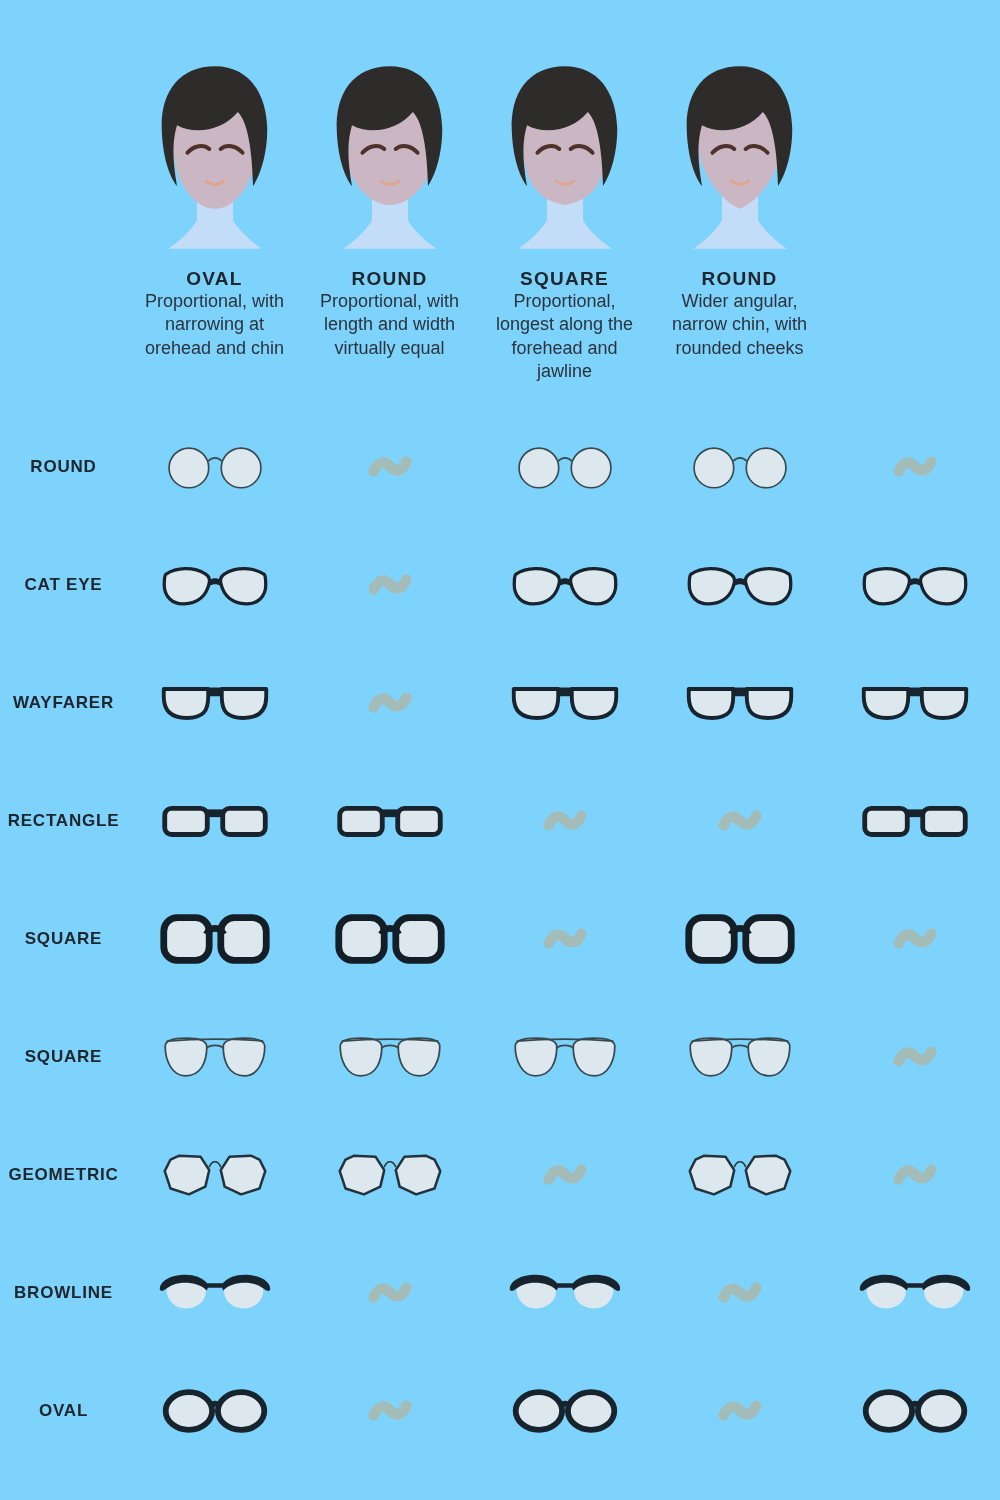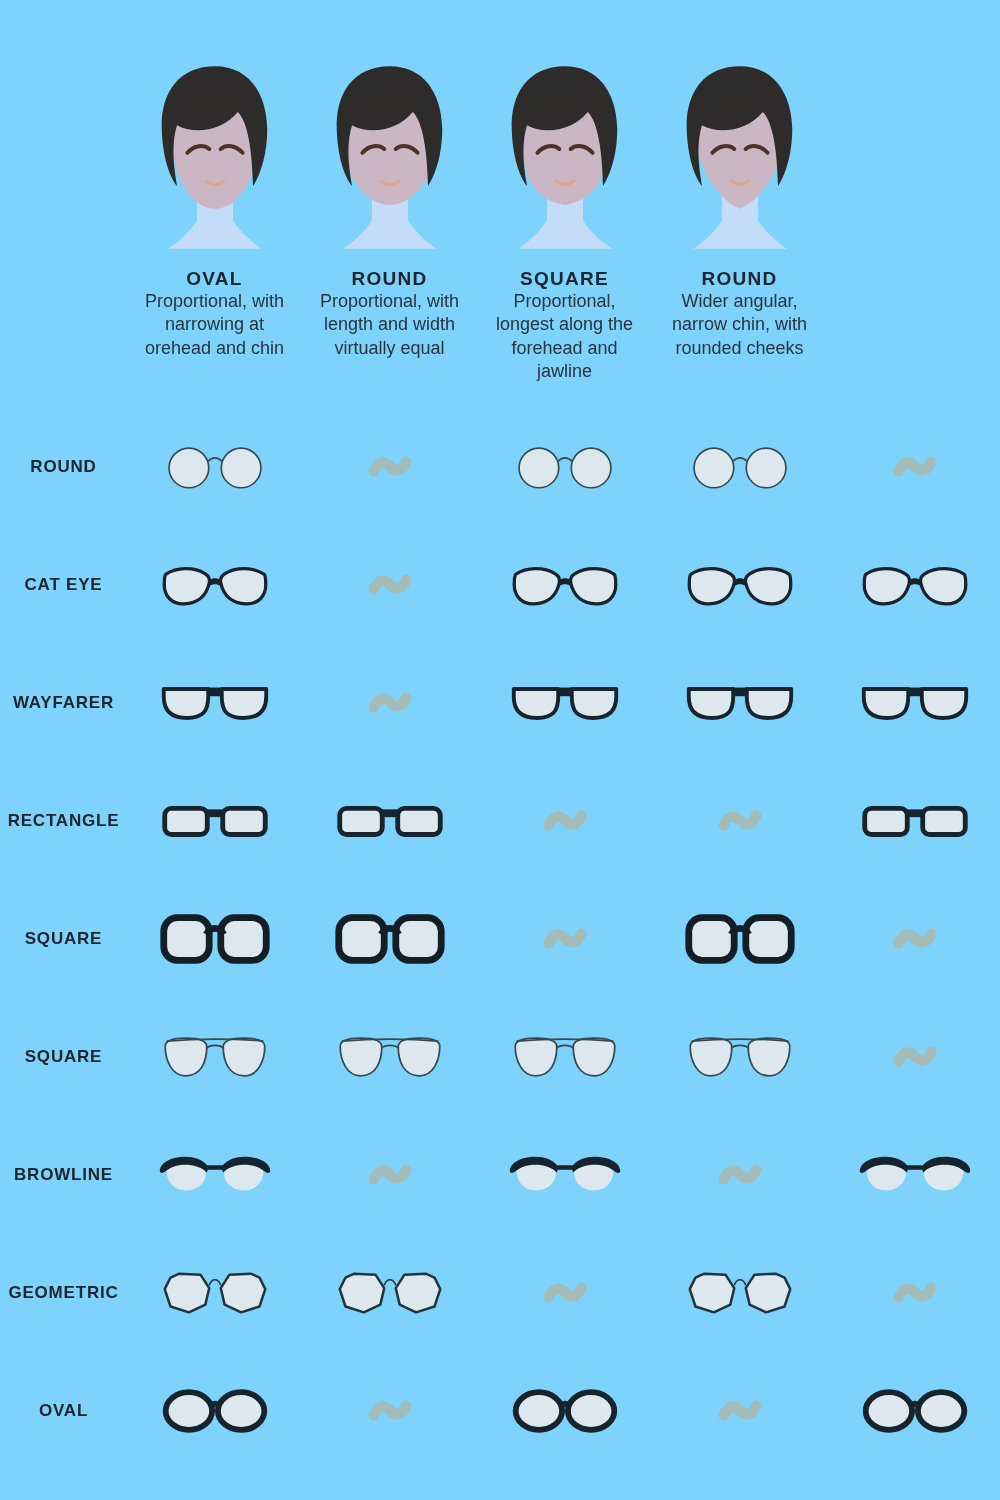--- a/index.html
+++ b/index.html
@@ -297,20 +297,55 @@
   </svg>
 </div>
         <div class="cell">
   <svg class="tilde" viewBox="0 0 48 30" aria-hidden="true">
     <path d="M7,20 C12,9 18,9 24,15 C30,21 36,21 41,10" fill="none" stroke="#a4bcb8" stroke-width="11" stroke-linecap="round"></path>
   </svg>
 </div>
       </div>
 
   <div class="grid-row">
+    <div class="row-label">GEOMETRIC</div>
+  <div class="cell">
+  <svg class="glasses" viewBox="0 0 120 60" aria-hidden="true">
+    <path d="M23,10 L45,11 L54,25 L50,42 L33,50 L14,44 L8,26 L14,14 Z" fill="#dde7ee" stroke="#22333c" stroke-width="2.6" stroke-linejoin="round"></path>
+    <path d="M97,10 L75,11 L66,25 L70,42 L87,50 L106,44 L112,26 L106,14 Z" fill="#dde7ee" stroke="#22333c" stroke-width="2.6" stroke-linejoin="round"></path>
+    <path d="M54,22 C57,14.5 63,14.5 66,22" fill="none" stroke="#22333c" stroke-width="1.6"></path>
+  </svg>
+</div>
+        <div class="cell">
+  <svg class="glasses" viewBox="0 0 120 60" aria-hidden="true">
+    <path d="M23,10 L45,11 L54,25 L50,42 L33,50 L14,44 L8,26 L14,14 Z" fill="#dde7ee" stroke="#22333c" stroke-width="2.6" stroke-linejoin="round"></path>
+    <path d="M97,10 L75,11 L66,25 L70,42 L87,50 L106,44 L112,26 L106,14 Z" fill="#dde7ee" stroke="#22333c" stroke-width="2.6" stroke-linejoin="round"></path>
+    <path d="M54,22 C57,14.5 63,14.5 66,22" fill="none" stroke="#22333c" stroke-width="1.6"></path>
+  </svg>
+</div>
+        <div class="cell">
+  <svg class="tilde" viewBox="0 0 48 30" aria-hidden="true">
+    <path d="M7,20 C12,9 18,9 24,15 C30,21 36,21 41,10" fill="none" stroke="#a4bcb8" stroke-width="11" stroke-linecap="round"></path>
+  </svg>
+</div>
+        <div class="cell">
+  <svg class="glasses" viewBox="0 0 120 60" aria-hidden="true">
+    <path d="M23,10 L45,11 L54,25 L50,42 L33,50 L14,44 L8,26 L14,14 Z" fill="#dde7ee" stroke="#22333c" stroke-width="2.6" stroke-linejoin="round"></path>
+    <path d="M97,10 L75,11 L66,25 L70,42 L87,50 L106,44 L112,26 L106,14 Z" fill="#dde7ee" stroke="#22333c" stroke-width="2.6" stroke-linejoin="round"></path>
+    <path d="M54,22 C57,14.5 63,14.5 66,22" fill="none" stroke="#22333c" stroke-width="1.6"></path>
+  </svg>
+</div>
+        <div class="cell">
+  <svg class="tilde" viewBox="0 0 48 30" aria-hidden="true">
+    <path d="M7,20 C12,9 18,9 24,15 C30,21 36,21 41,10" fill="none" stroke="#a4bcb8" stroke-width="11" stroke-linecap="round"></path>
+  </svg>
+</div>
+      </div>
+
+  <div class="grid-row">
     <div class="row-label">BROWLINE</div>
   <div class="cell">
   <svg class="glasses" viewBox="0 0 120 60" aria-hidden="true">
     <path d="M10,26 C18,17 38,17 50,24 C52,31 49,41 37,45 C23,49 11,41 10,28 Z" fill="#dde7ee"></path>
     <path d="M110,26 C102,17 82,17 70,24 C68,31 71,41 83,45 C97,49 109,41 110,28 Z" fill="#dde7ee"></path>
     <path d="M3,27 C2,21 8,15 18,12.5 C32,9 45,12 51,19 C53,21.5 53,25 51.5,27.5 C44,19.5 28,17.5 17,21.5 C10,24 6,30 3,27 Z" fill="#18242d"></path>
     <path d="M117,27 C118,21 112,15 102,12.5 C88,9 75,12 69,19 C67,21.5 67,25 68.5,27.5 C76,19.5 92,17.5 103,21.5 C110,24 114,30 117,27 Z" fill="#18242d"></path>
     <rect x="50" y="20" width="20" height="4.5" rx="2" fill="#18242d"></rect>
   </svg>
 </div>
@@ -338,55 +373,20 @@
     <path d="M10,26 C18,17 38,17 50,24 C52,31 49,41 37,45 C23,49 11,41 10,28 Z" fill="#dde7ee"></path>
     <path d="M110,26 C102,17 82,17 70,24 C68,31 71,41 83,45 C97,49 109,41 110,28 Z" fill="#dde7ee"></path>
     <path d="M3,27 C2,21 8,15 18,12.5 C32,9 45,12 51,19 C53,21.5 53,25 51.5,27.5 C44,19.5 28,17.5 17,21.5 C10,24 6,30 3,27 Z" fill="#18242d"></path>
     <path d="M117,27 C118,21 112,15 102,12.5 C88,9 75,12 69,19 C67,21.5 67,25 68.5,27.5 C76,19.5 92,17.5 103,21.5 C110,24 114,30 117,27 Z" fill="#18242d"></path>
     <rect x="50" y="20" width="20" height="4.5" rx="2" fill="#18242d"></rect>
   </svg>
 </div>
       </div>
 
   <div class="grid-row">
-    <div class="row-label">GEOMETRIC</div>
-  <div class="cell">
-  <svg class="glasses" viewBox="0 0 120 60" aria-hidden="true">
-    <path d="M23,10 L45,11 L54,25 L50,42 L33,50 L14,44 L8,26 L14,14 Z" fill="#dde7ee" stroke="#22333c" stroke-width="2.6" stroke-linejoin="round"></path>
-    <path d="M97,10 L75,11 L66,25 L70,42 L87,50 L106,44 L112,26 L106,14 Z" fill="#dde7ee" stroke="#22333c" stroke-width="2.6" stroke-linejoin="round"></path>
-    <path d="M54,22 C57,14.5 63,14.5 66,22" fill="none" stroke="#22333c" stroke-width="1.6"></path>
-  </svg>
-</div>
-        <div class="cell">
-  <svg class="glasses" viewBox="0 0 120 60" aria-hidden="true">
-    <path d="M23,10 L45,11 L54,25 L50,42 L33,50 L14,44 L8,26 L14,14 Z" fill="#dde7ee" stroke="#22333c" stroke-width="2.6" stroke-linejoin="round"></path>
-    <path d="M97,10 L75,11 L66,25 L70,42 L87,50 L106,44 L112,26 L106,14 Z" fill="#dde7ee" stroke="#22333c" stroke-width="2.6" stroke-linejoin="round"></path>
-    <path d="M54,22 C57,14.5 63,14.5 66,22" fill="none" stroke="#22333c" stroke-width="1.6"></path>
-  </svg>
-</div>
-        <div class="cell">
-  <svg class="tilde" viewBox="0 0 48 30" aria-hidden="true">
-    <path d="M7,20 C12,9 18,9 24,15 C30,21 36,21 41,10" fill="none" stroke="#a4bcb8" stroke-width="11" stroke-linecap="round"></path>
-  </svg>
-</div>
-        <div class="cell">
-  <svg class="glasses" viewBox="0 0 120 60" aria-hidden="true">
-    <path d="M23,10 L45,11 L54,25 L50,42 L33,50 L14,44 L8,26 L14,14 Z" fill="#dde7ee" stroke="#22333c" stroke-width="2.6" stroke-linejoin="round"></path>
-    <path d="M97,10 L75,11 L66,25 L70,42 L87,50 L106,44 L112,26 L106,14 Z" fill="#dde7ee" stroke="#22333c" stroke-width="2.6" stroke-linejoin="round"></path>
-    <path d="M54,22 C57,14.5 63,14.5 66,22" fill="none" stroke="#22333c" stroke-width="1.6"></path>
-  </svg>
-</div>
-        <div class="cell">
-  <svg class="tilde" viewBox="0 0 48 30" aria-hidden="true">
-    <path d="M7,20 C12,9 18,9 24,15 C30,21 36,21 41,10" fill="none" stroke="#a4bcb8" stroke-width="11" stroke-linecap="round"></path>
-  </svg>
-</div>
-      </div>
-
-  <div class="grid-row">
     <div class="row-label">OVAL</div>
   <div class="cell">
   <svg class="glasses" viewBox="0 0 120 60" aria-hidden="true">
     <ellipse cx="33" cy="30" rx="24" ry="19.5" fill="#dde7ee" stroke="#18242d" stroke-width="6"></ellipse>
     <ellipse cx="87" cy="30" rx="24" ry="19.5" fill="#dde7ee" stroke="#18242d" stroke-width="6"></ellipse>
     <path d="M55,25 C58,21.5 62,21.5 65,25" fill="none" stroke="#18242d" stroke-width="6"></path>
   </svg>
 </div>
         <div class="cell">
   <svg class="tilde" viewBox="0 0 48 30" aria-hidden="true">

